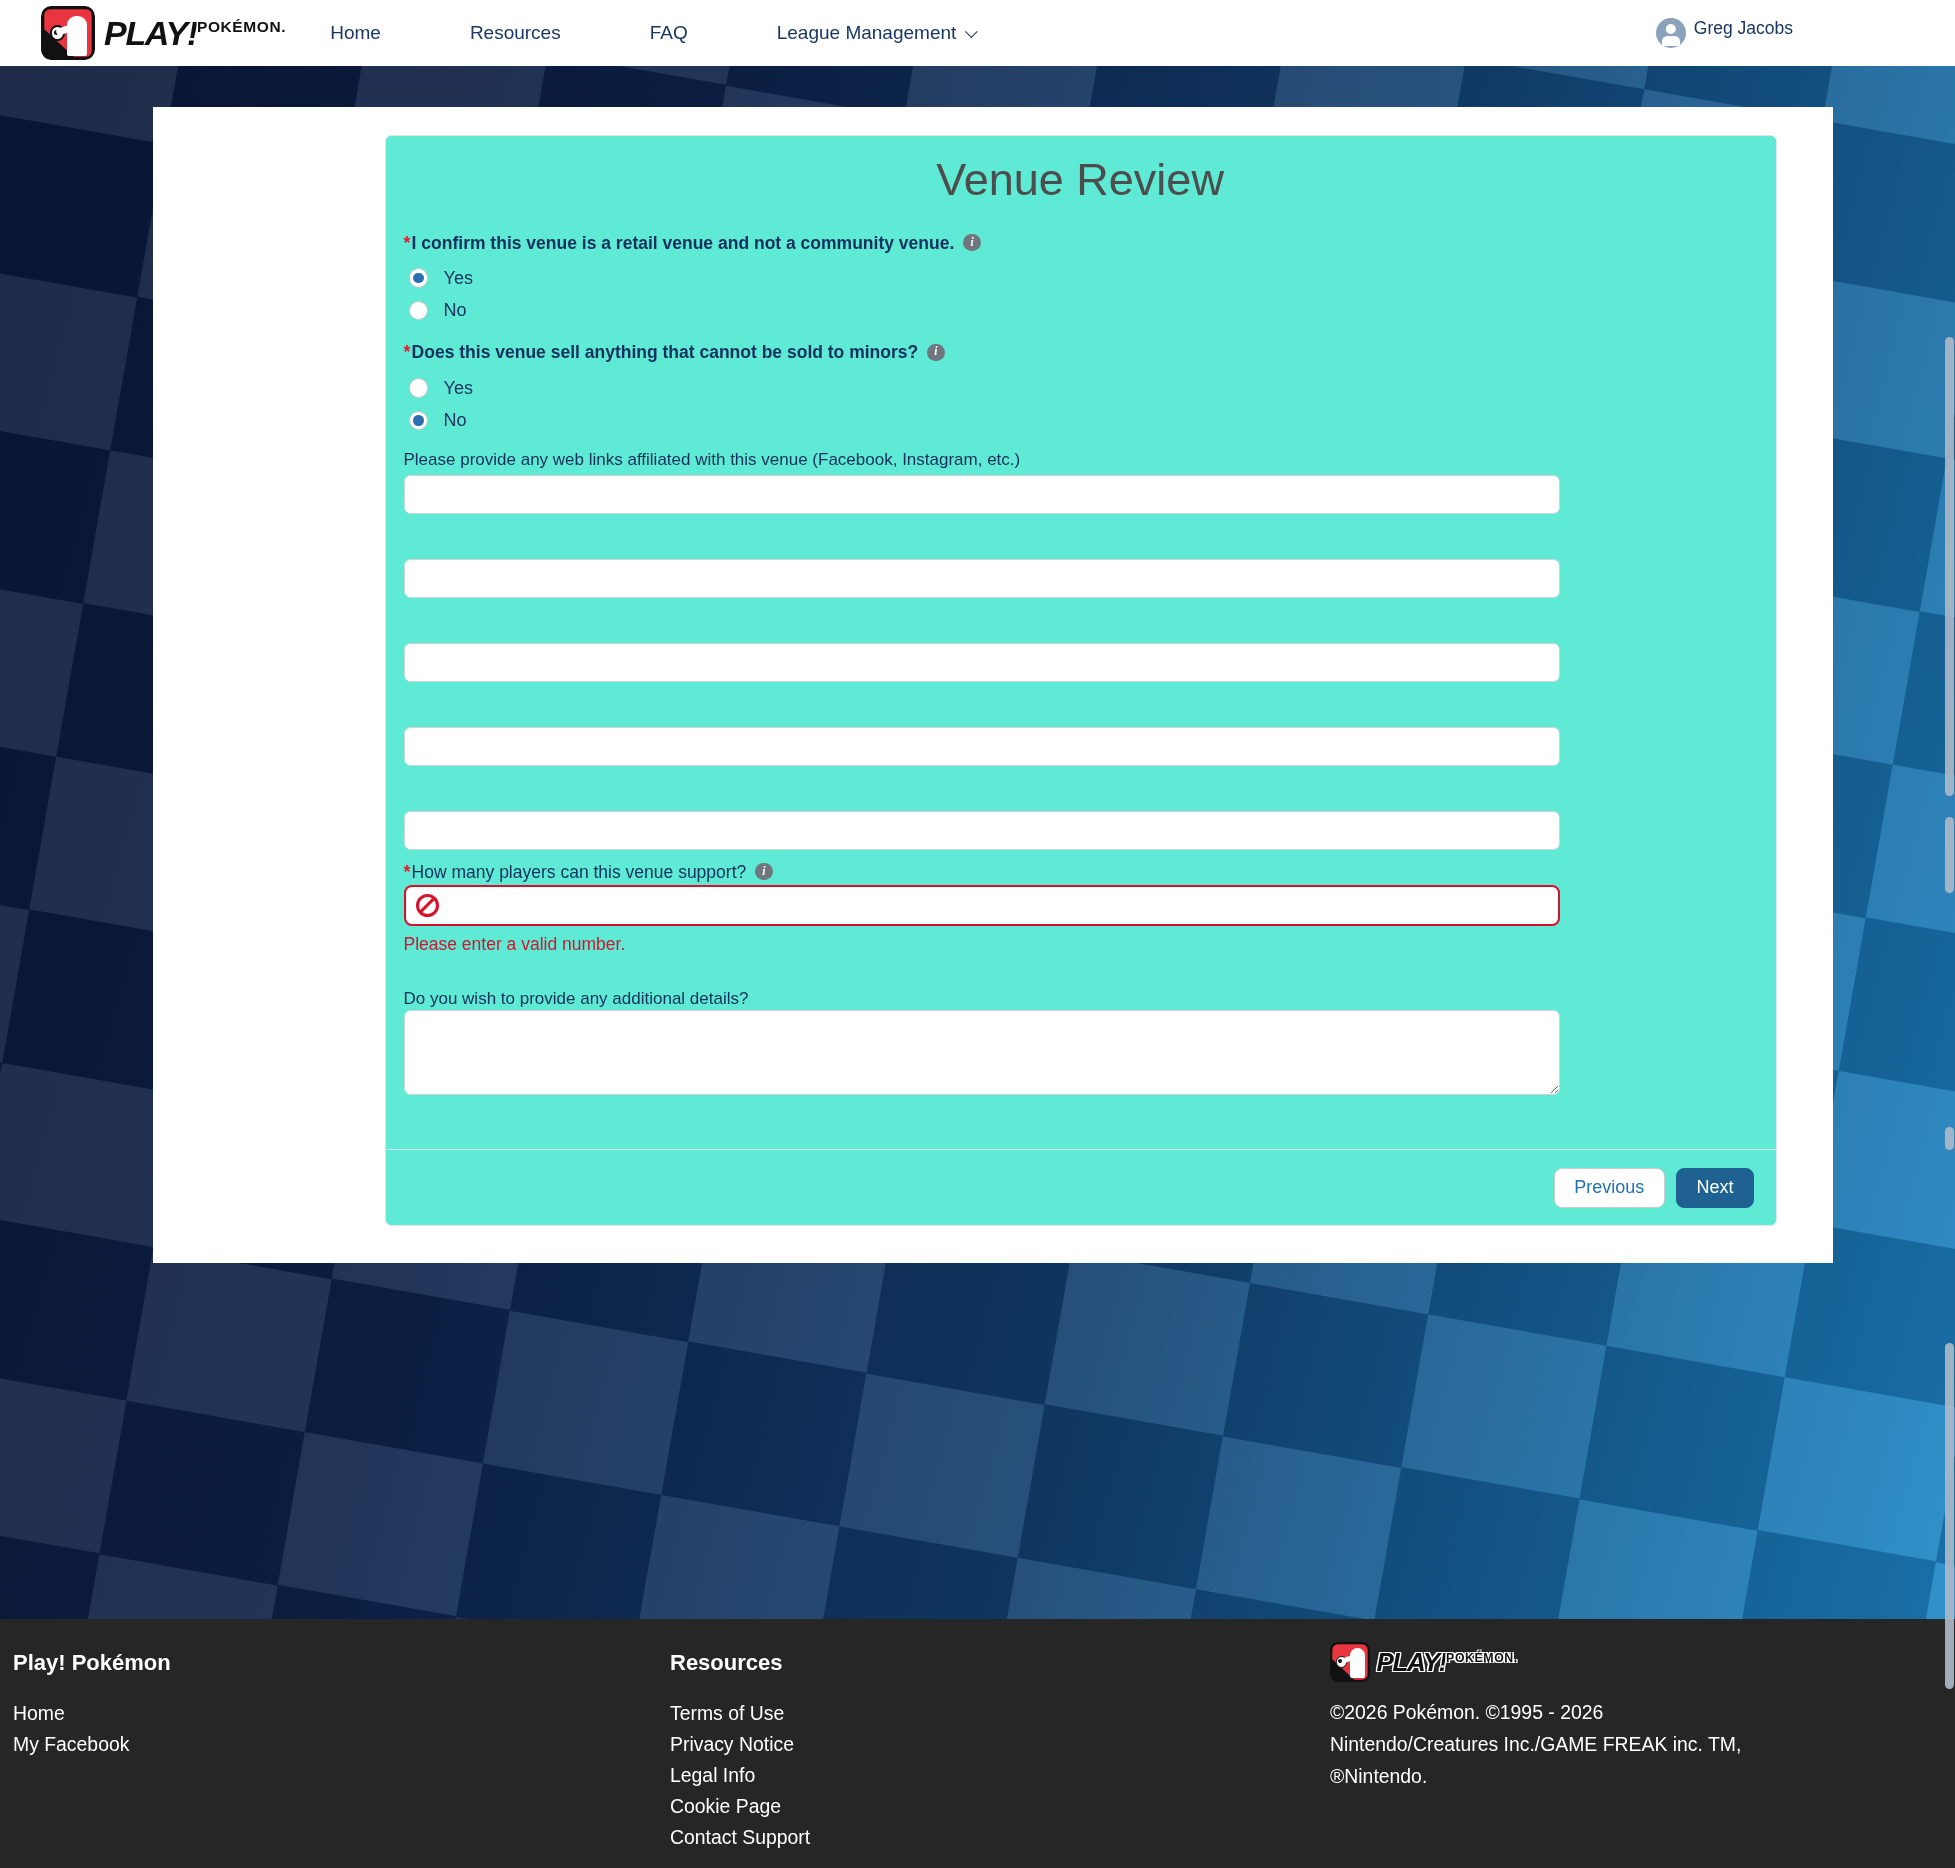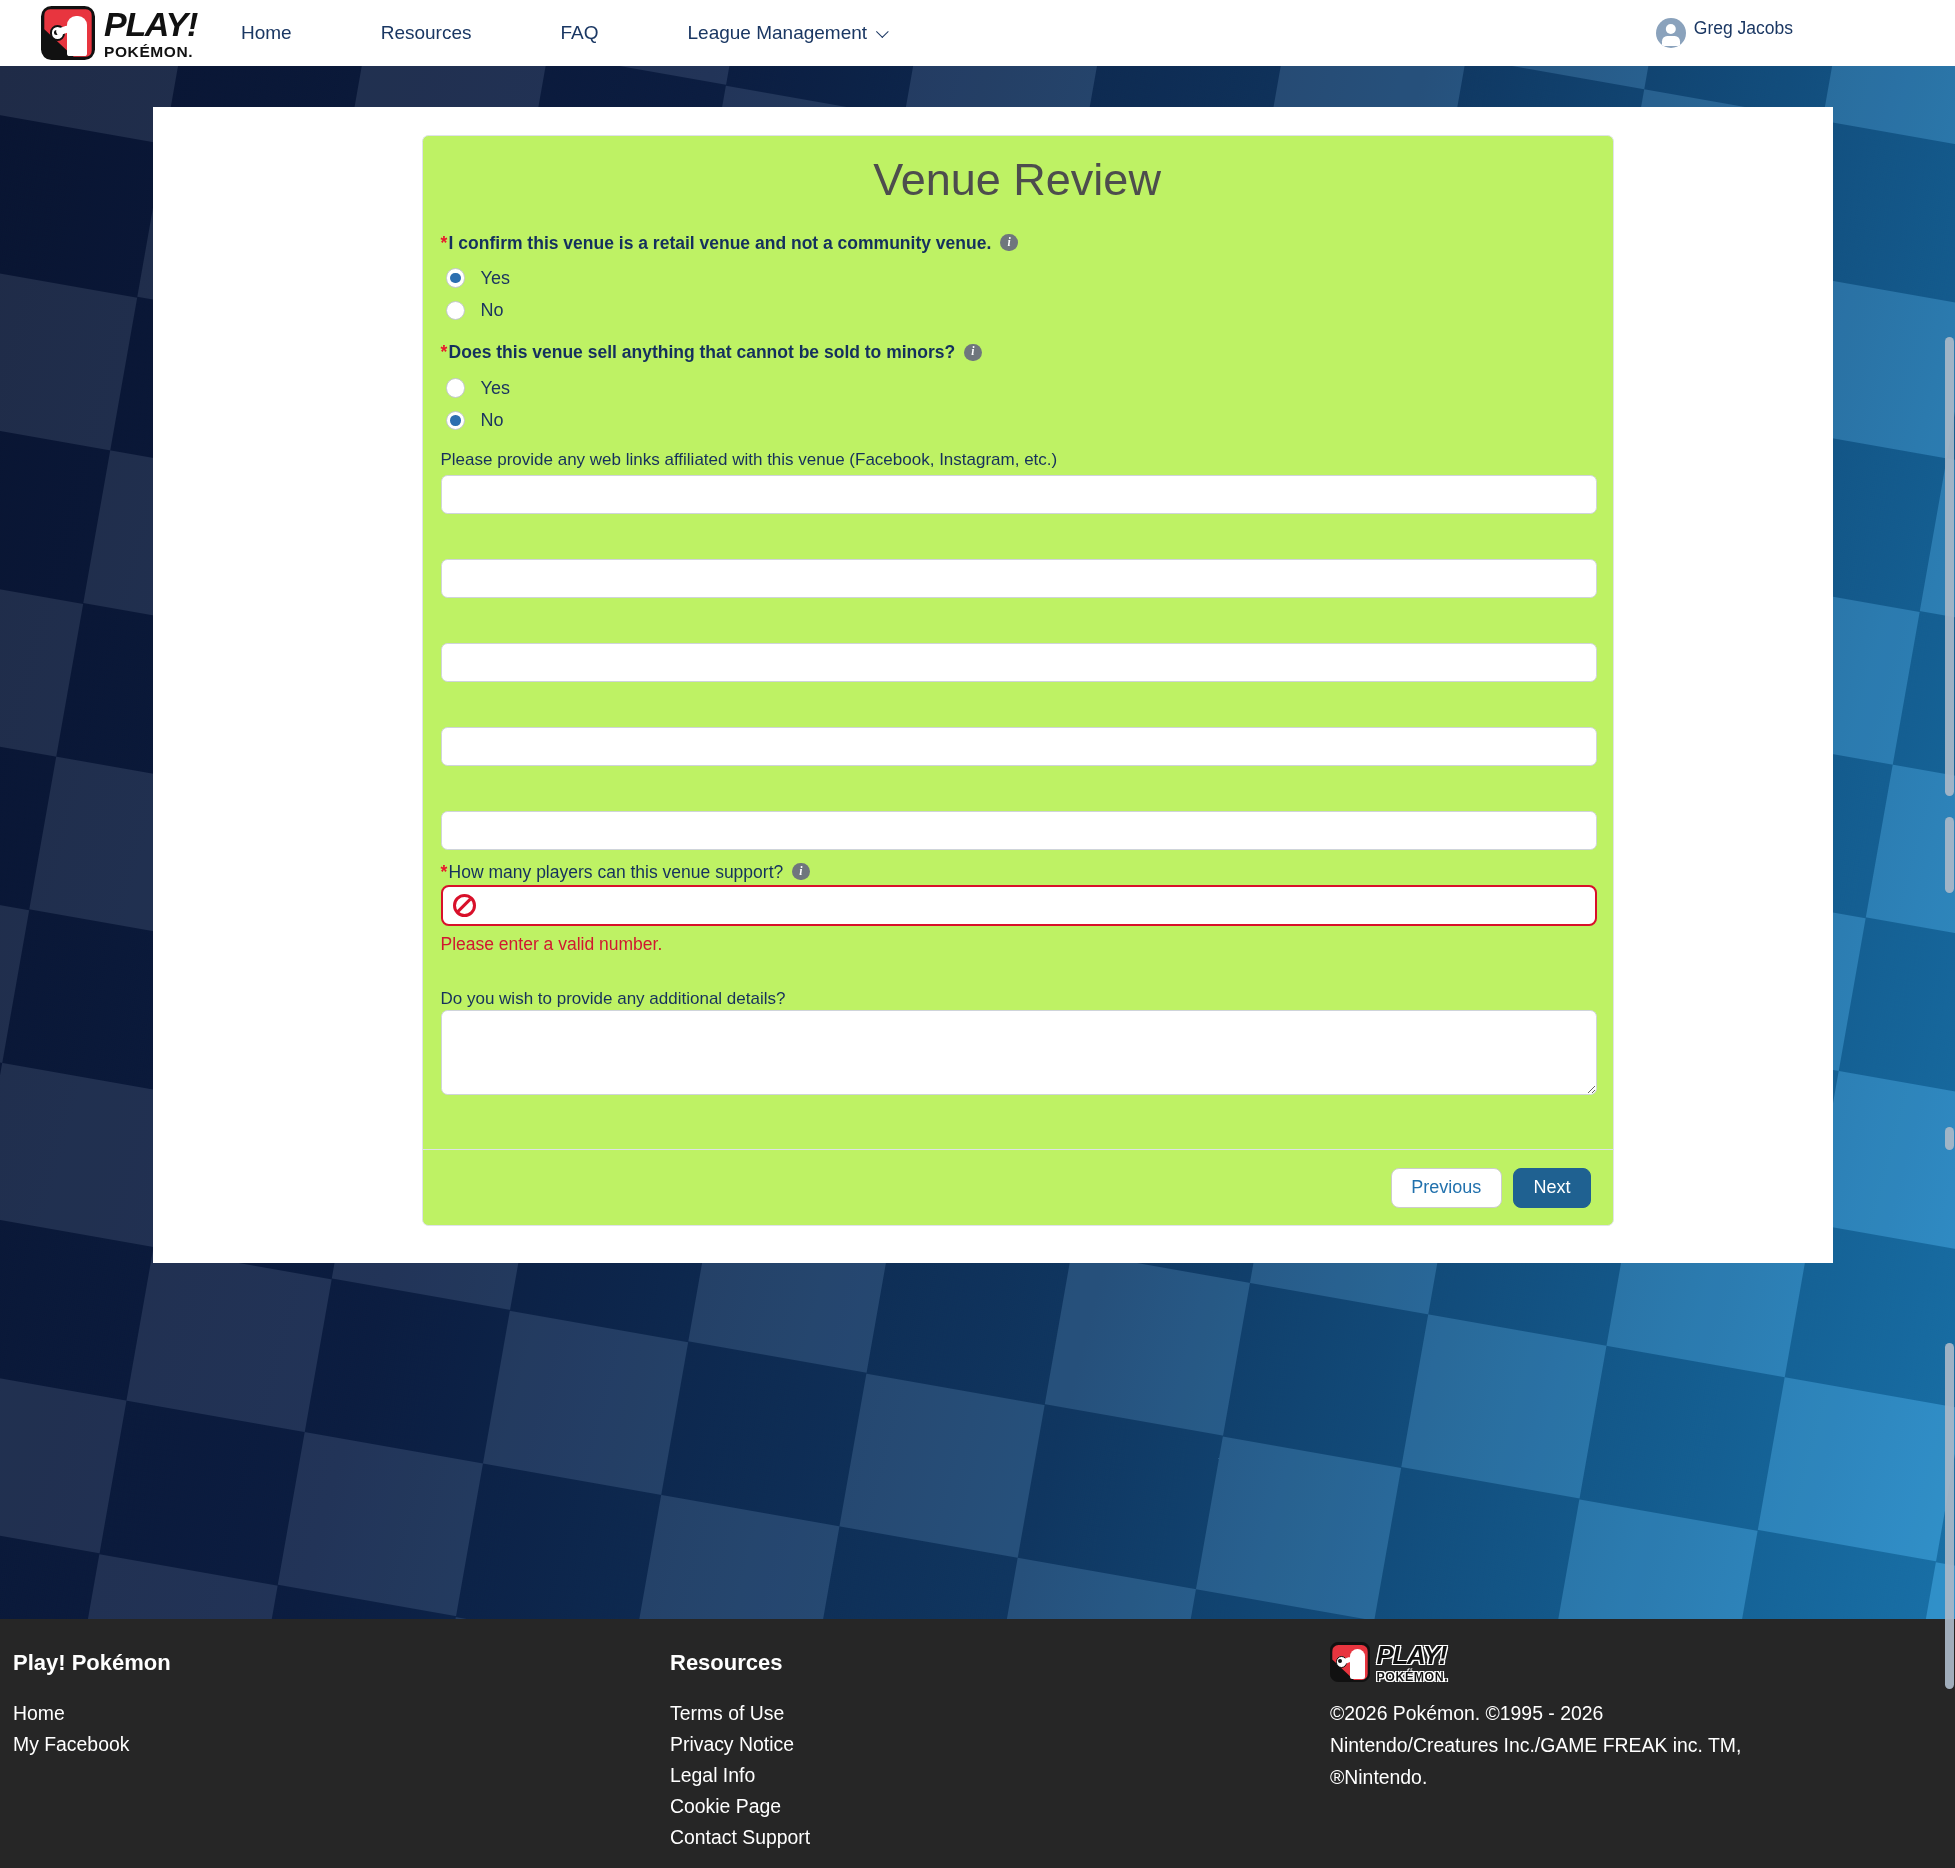--- a/index.html
+++ b/index.html
@@ -19,21 +19,21 @@
   .logo-badge .red{ position:absolute; inset:1.3px; background:#e8353f; border-radius:6.5px;
     clip-path:polygon(0 0,100% 0,100% 100%,62% 100%,0 42%); }
   .logo-badge .ball{ position:absolute; left:6.5px; top:17px; width:15.5px; height:15.5px;
     background:#fff; border-radius:50%; border:2.6px solid #111; }
   .logo-badge .ball:after{ content:""; position:absolute; left:2.6px; top:2.6px; width:5.2px; height:5.2px;
     background:#111; border-radius:50%; }
   .logo-badge .figure{ position:absolute; right:6.5px; top:7.8px; width:19.4px; height:40px;
     background:#fff; border-radius:9px 9px 2.6px 2.6px; }
   .logo-badge .arm{ position:absolute; right:23px; top:19.4px; width:14.2px; height:6.5px;
     background:#fff; border-radius:3.2px; transform:rotate(-20deg); }
-  .logo-words{ display:flex; flex-direction:column; line-height:1; }
+  .logo-words{ display:flex; line-height:1; }
   .logo-play{ font-size:34px; font-weight:900; font-style:italic; color:#111; letter-spacing:-1.3px;
     text-shadow:-1.3px -1.3px 0 #fff,1.3px -1.3px 0 #fff,-1.3px 1.3px 0 #fff,1.3px 1.3px 0 #fff; }
   .logo-poke{ font-size:15.5px; font-weight:700; color:#111; letter-spacing:0.6px; margin-top:2.6px;
     text-shadow:-1.3px -1.3px 0 #fff,1.3px -1.3px 0 #fff,-1.3px 1.3px 0 #fff,1.3px 1.3px 0 #fff; }
   .main-nav{ display:flex; align-items:center; gap:89px; margin-left:44px; }
   .nav-item{ font-size:19px; color:#1a3763; cursor:pointer; display:flex; align-items:center; gap:7.8px; }
   .chevron-down{ width:9px; height:9px; border-right:1.9px solid #1a3763; border-bottom:1.9px solid #1a3763;
     transform:rotate(45deg) translateY(-2.6px); margin-left:1.3px; }
   .user-box{ margin-left:auto; display:flex; gap:7.8px; cursor:pointer; }
   .avatar{ width:30px; height:30px; border-radius:50%; background:#8aa2bc; position:relative; overflow:hidden; }
@@ -46,23 +46,23 @@
   
   .page-bg{ position:relative; height:1568px; overflow:hidden;
     background:linear-gradient(105deg,#0a1736 0%,#0d2148 30%,#12406f 60%,#176da6 85%,#1d87c6 100%); }
   .page-bg:before{ content:""; position:absolute; inset:-25%;
     background:repeating-conic-gradient(rgba(255,255,255,0.085) 0% 25%, rgba(4,10,30,0.18) 0% 50%);
     background-size:362px 311px; transform:rotate(10deg); }
 
   
   .content-panel{ position:absolute; left:153px; top:41px; width:1680px; height:1156px;
     background:#fff; }
-  .form-card{ position:absolute; left:232px; top:28px; width:1192px; height:1091px;
-    background:#bef264; border:0.6px solid #dfe3e8; border-radius:6.5px;
-    padding:17.5px 19.4px 0 17.5px;margin-left:37px; }
+  .form-card{ position:absolute; left:232px; top:28px; width:1392px; height:1091px;
+    background:#5eead4; border:0.6px solid #dfe3e8; border-radius:6.5px;
+    padding:17.5px 19.4px 0 17.5px; }
   .card-title{ font-size:45px; line-height:52px; color:#4d4d4d; text-align:center;
     font-weight:400; margin-bottom:26px; }
   .intro{ font-size:21px; line-height:23px; color:#16305c; margin-bottom:26px; }
   .q-label{ font-size:17.5px; line-height:22px; color:#14305d; font-weight:700;
     display:flex; align-items:center; gap:9px; margin-bottom:13.6px; }
   .q-label.regular{ font-weight:400; }
   .asterisk{ color:#e8192c; font-weight:700; margin-right:1.3px; }
   .info-icon{ width:17.5px; height:17.5px; border-radius:50%; background:#6f767d; color:#fff;
     font-size:11.6px; font-weight:700; font-style:italic; font-family:"Liberation Serif",serif;
     display:inline-flex; align-items:center; justify-content:center; cursor:pointer; flex:0 0 auto; }

